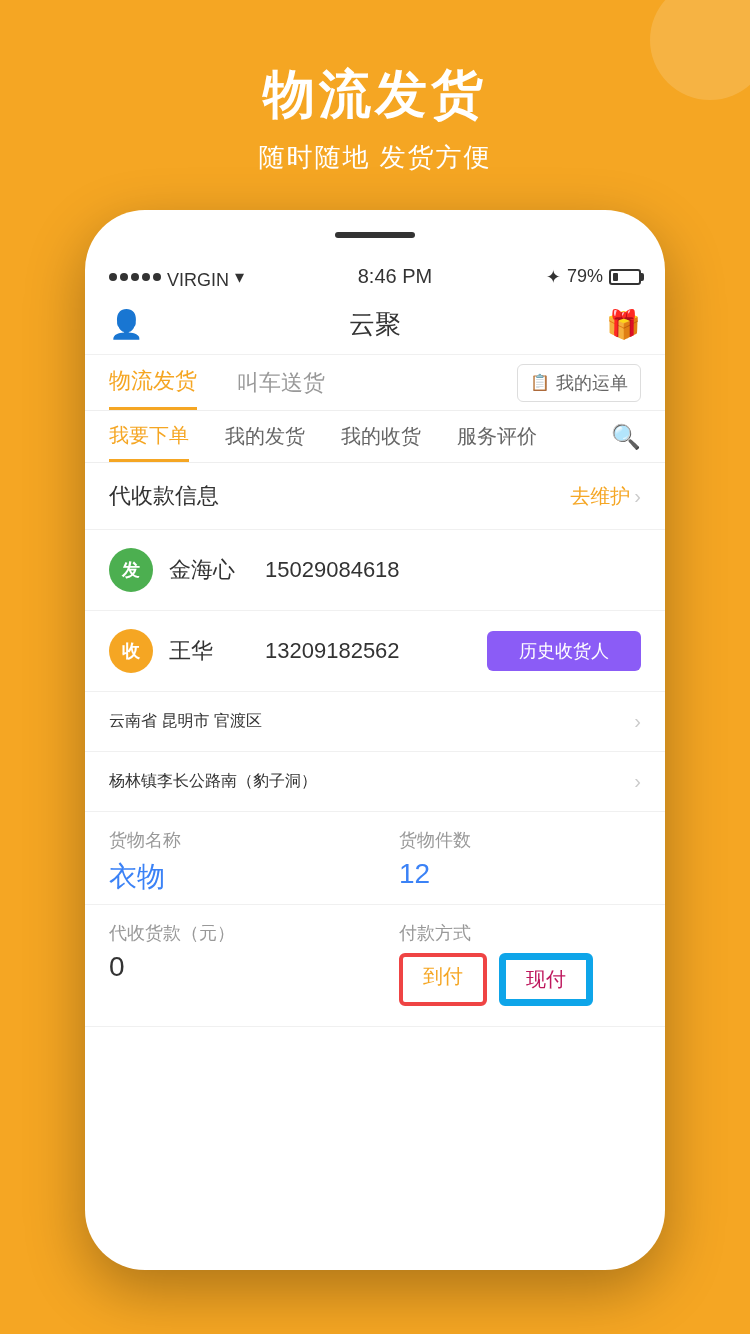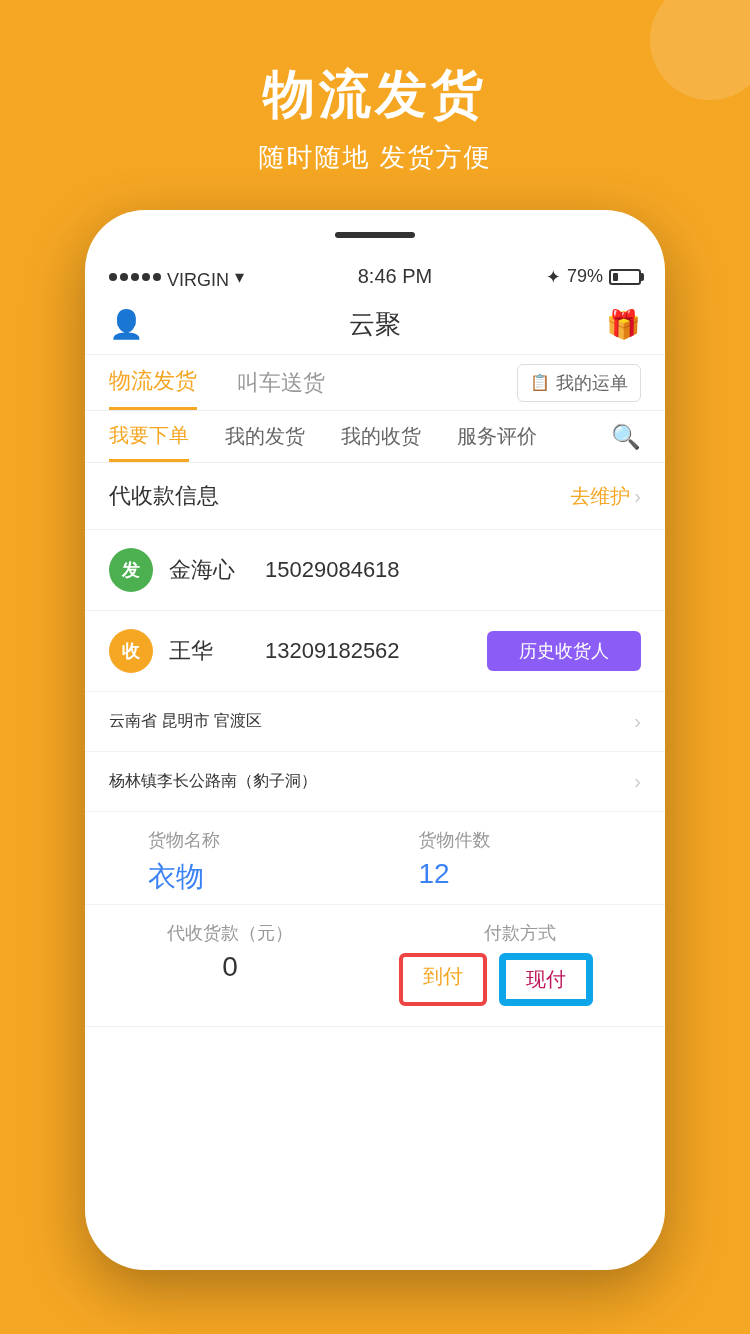--- a/index.html
+++ b/index.html
@@ -303,21 +303,20 @@
       font-size: 16px;
       color: #333;
     }
 
     
     .goods-grid {
       display: grid;
       grid-template-columns: 1fr 1fr;
       background: white;
       border-bottom: 1px solid #f0f0f0;
-      padding-left: 39px;
     }
     .goods-cell {
       padding: 16px 24px 8px;
     }
     .goods-label {
       font-size: 18px;
       color: #999;
       margin-bottom: 6px;
     }
     .goods-value {
@@ -328,21 +327,20 @@
 
     
     .payment-grid {
       display: grid;
       grid-template-columns: 1fr 1fr;
       background: white;
       border-bottom: 1px solid #f0f0f0;
     }
     .payment-cell {
       padding: 16px 24px 20px;
-      text-align: center;
     }
     .payment-label {
       font-size: 18px;
       color: #999;
       margin-bottom: 6px;
     }
     .payment-value {
       font-size: 28px;
       color: #333;
       font-weight: 500;

